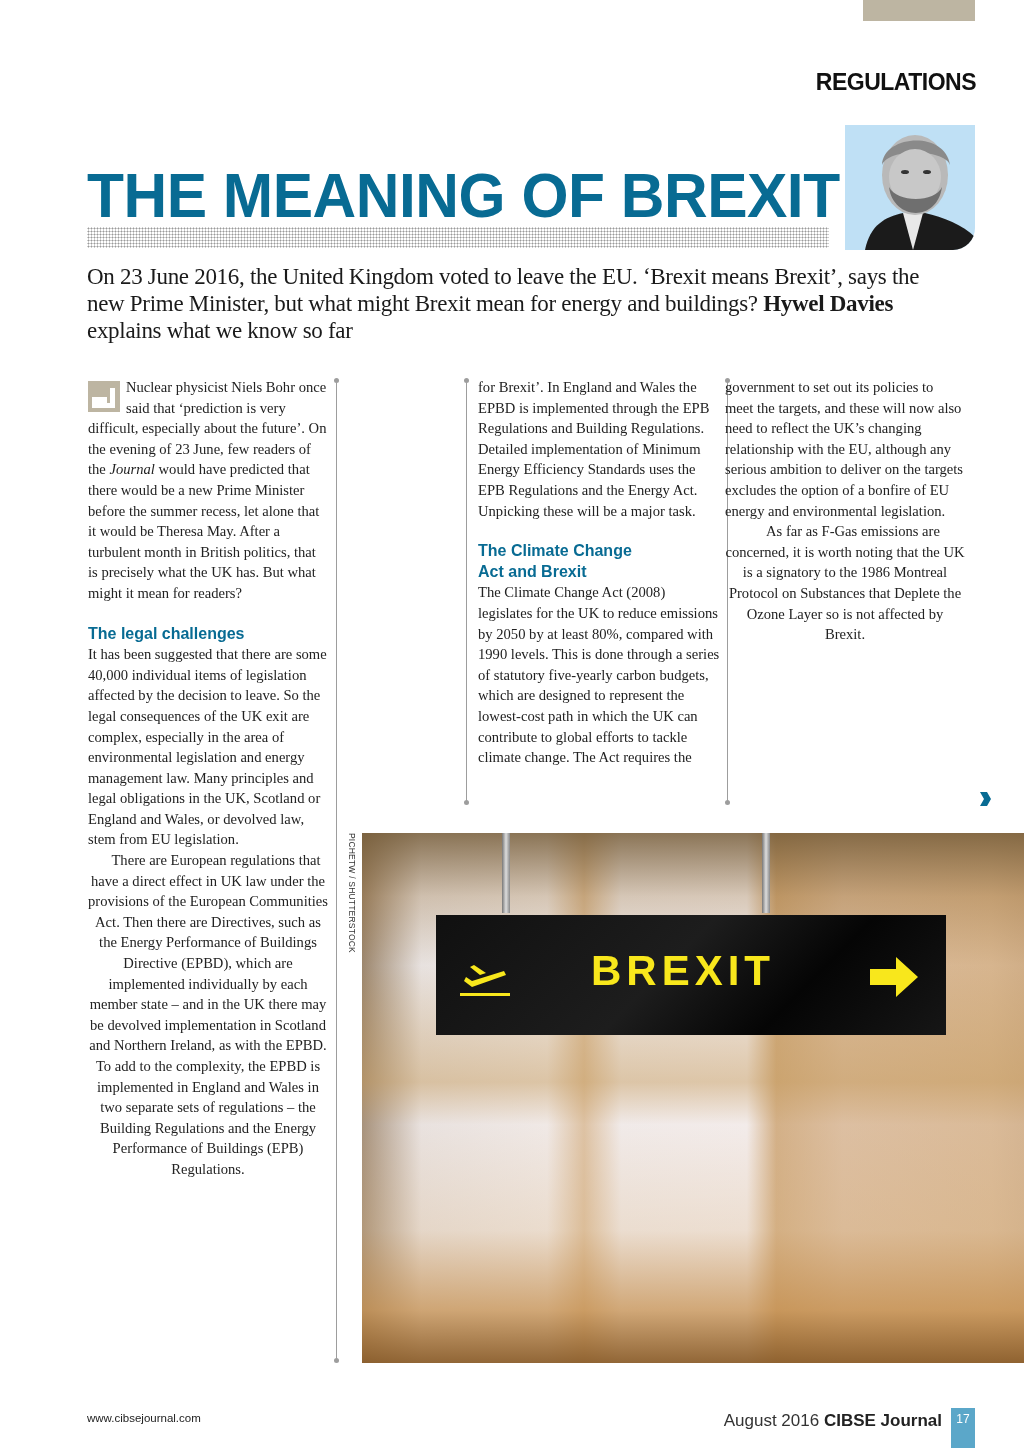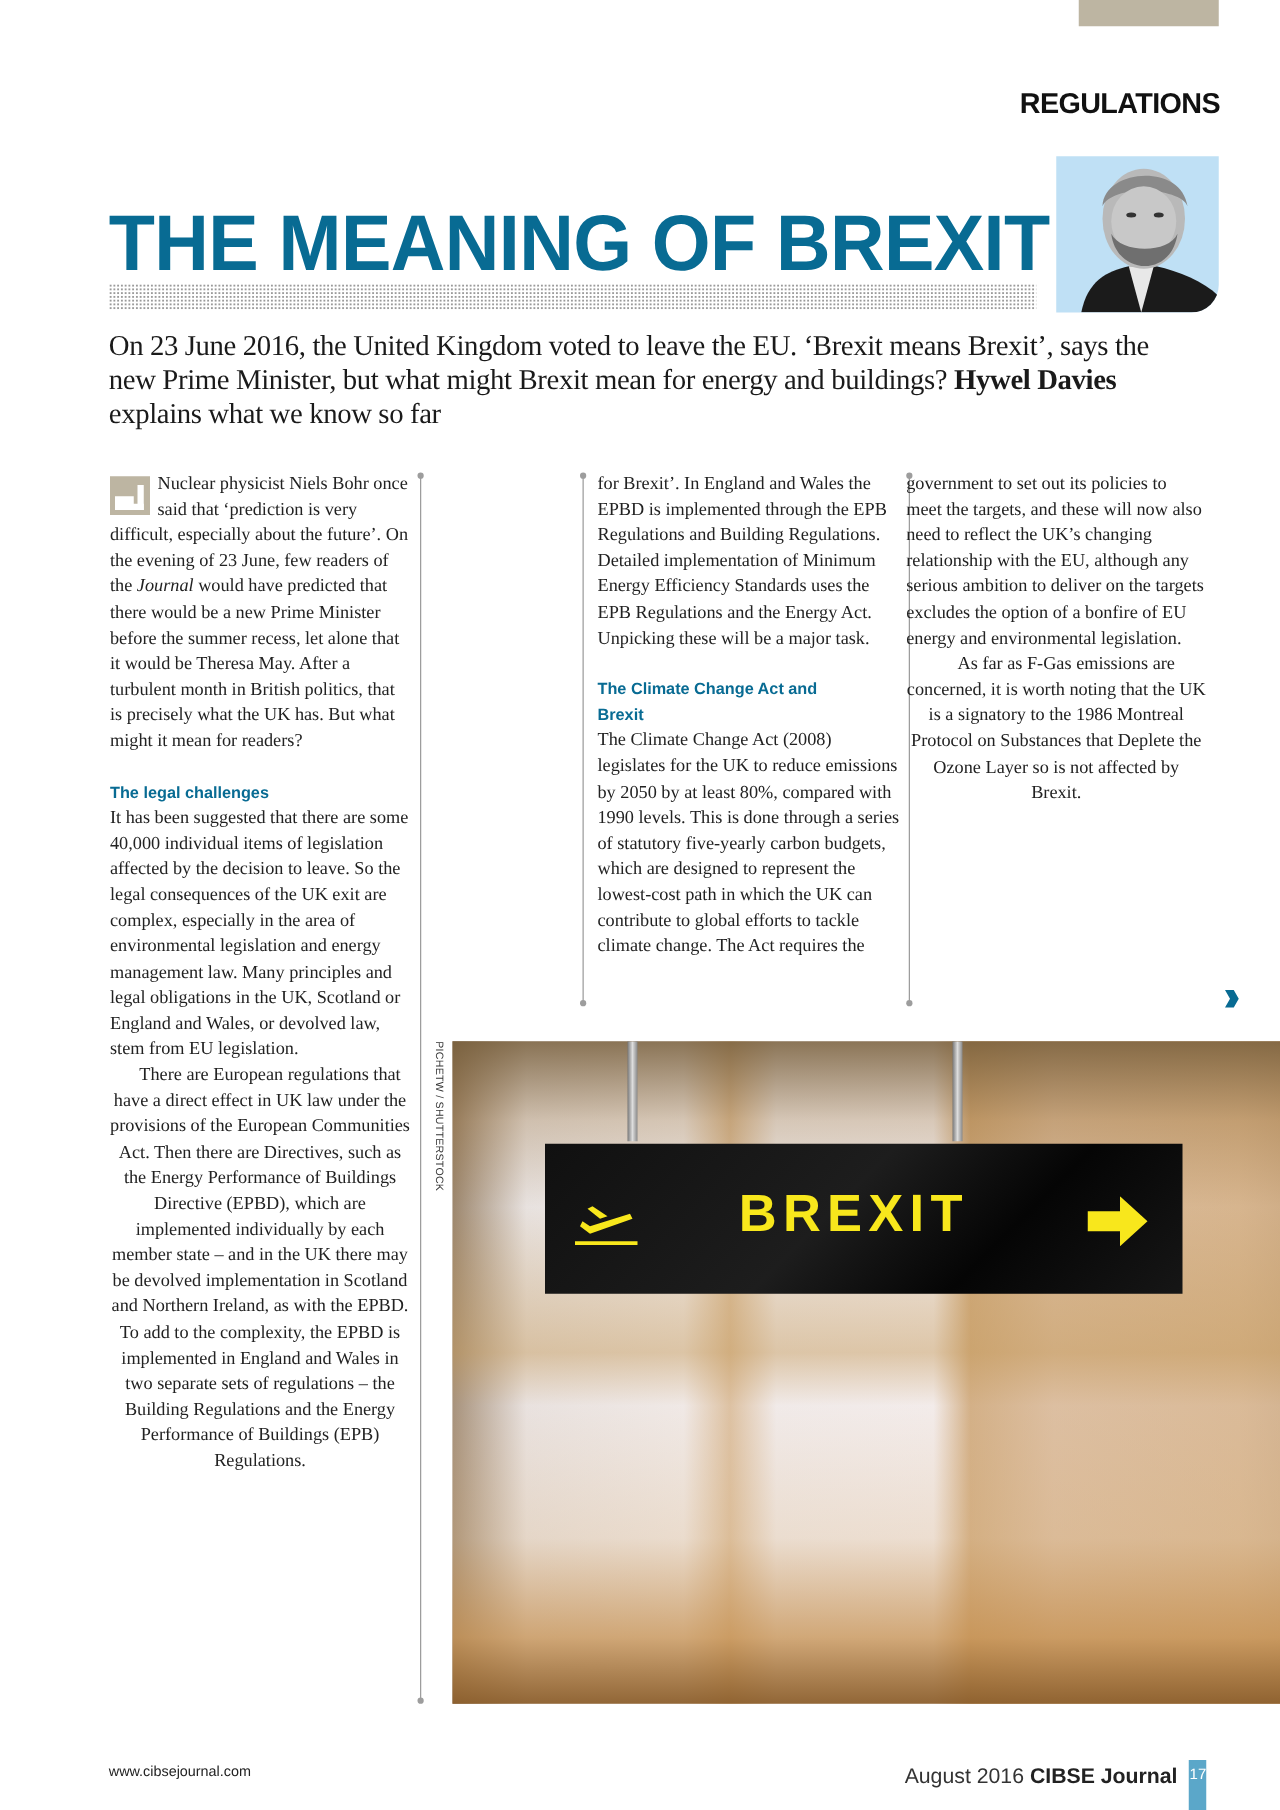--- a/index.html
+++ b/index.html
@@ -17,21 +17,21 @@
 
   .standfirst { position: absolute; left: 87px; top: 263px; width: 870px; font-family: "Liberation Serif", serif; font-size: 23px; line-height: 27px; color: #1a1a1a; letter-spacing: -0.3px; }
   .standfirst .byline { font-weight: bold; }
 
   .col { position: absolute; font-family: "Liberation Serif", serif; font-size: 14.6px; line-height: 20.6px; color: #222; }
   .col p { margin: 0; }
   .col p.indent { text-indent: 16px; text-align: center; }
   .col1 { left: 88px; top: 377px; width: 240px; }
   .col2 { left: 478px; top: 377px; width: 245px; }
   .col3 { left: 725px; top: 377px; width: 240px; }
-  .col h3 { margin: 20px 0 0 0; font-family: "Liberation Sans", sans-serif; font-weight: 900; font-size: 13px; line-height: 20.6px; color: #086b93; }
+  .col h3 { margin: 20px 0 0 0; font-family: "Liberation Sans", sans-serif; font-weight: 900; font-size: 16px; line-height: 20.6px; color: #086b93; }
   .dropcap { float: left; width: 32px; height: 31px; margin: 4px 6px 0 0; background: #bdb5a2; position: relative; }
   .dropcap::after { content: ""; position: absolute; left: 7px; top: 7px; width: 15px; height: 15px; border-right: 5px solid #fff; border-bottom: 5px solid #fff; background: transparent; }
   .dropcap::before { content: ""; position: absolute; left: 4px; top: 16px; width: 15px; height: 11px; background: #fff; }
 
   .vrule { position: absolute; width: 1px; background: #9d9d9d; }
   .vrule::before, .vrule::after { content: ""; position: absolute; left: -2px; width: 5px; height: 5px; border-radius: 50%; background: #9d9d9d; }
   .vrule::before { top: -3px; }
   .vrule::after { bottom: -3px; }
 
   .continue-arrow { position: absolute; left: 978px; top: 791px; width: 14px; height: 16px; }
@@ -45,21 +45,21 @@
   }
   .photo .pole { position: absolute; top: 0; width: 8px; height: 80px; background: linear-gradient(90deg, #777, #ddd, #888); }
   .photo .sign { position: absolute; left: 74px; top: 82px; width: 510px; height: 120px; background: linear-gradient(135deg, #101010 0%, #1d1d1d 45%, #050505 70%, #161616 100%); }
   .photo .sign-text { position: absolute; left: 155px; top: 32px; font-family: "Liberation Sans", sans-serif; font-weight: bold; font-size: 42px; letter-spacing: 5px; color: #f8e71c; }
   .photo .plane-icon { position: absolute; left: 24px; top: 44px; width: 52px; height: 40px; }
   .photo .arrow-icon { position: absolute; left: 434px; top: 42px; width: 50px; height: 40px; }
 
   .footer-url { position: absolute; left: 87px; top: 1412px; font-family: "Liberation Sans", sans-serif; font-weight: normal; font-size: 11.5px; color: #222; }
   .footer-issue { position: absolute; right: 82px; top: 1411px; font-family: "Liberation Sans", sans-serif; font-size: 17px; color: #333; }
   .footer-issue b { font-weight: 900; color: #222; }
-  .page-number { position: absolute; left: 951px; top: 1408px; width: 14px; height: 40px; background: #5ba7c9; color: #fff; font-family: "Liberation Sans", sans-serif; font-size: 12px; text-align: right; line-height: 22px; }
+  .page-number { position: absolute; left: 951px; top: 1408px; width: 24px; height: 40px; background: #5ba7c9; color: #fff; font-family: "Liberation Sans", sans-serif; font-size: 12px; text-align: center; line-height: 22px; }
 </style>
 </head>
 <body>
 
 <div class="section-tab"></div>
 <div class="section-label">REGULATIONS</div>
 
 <h1 class="title">THE MEANING OF BREXIT</h1>
 <div class="dot-rule"></div>
 

